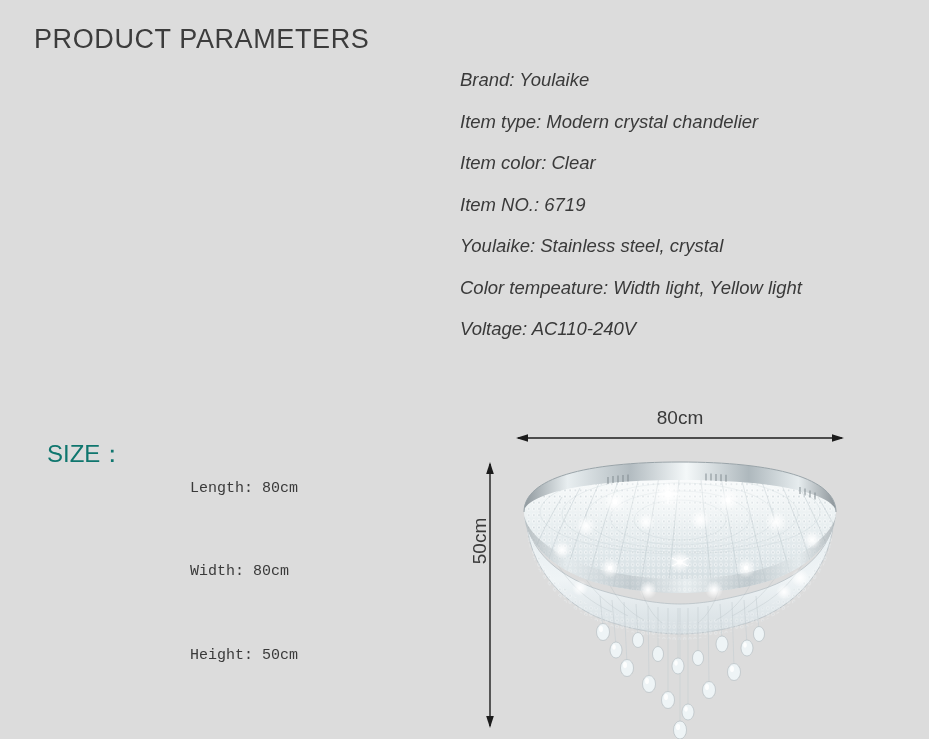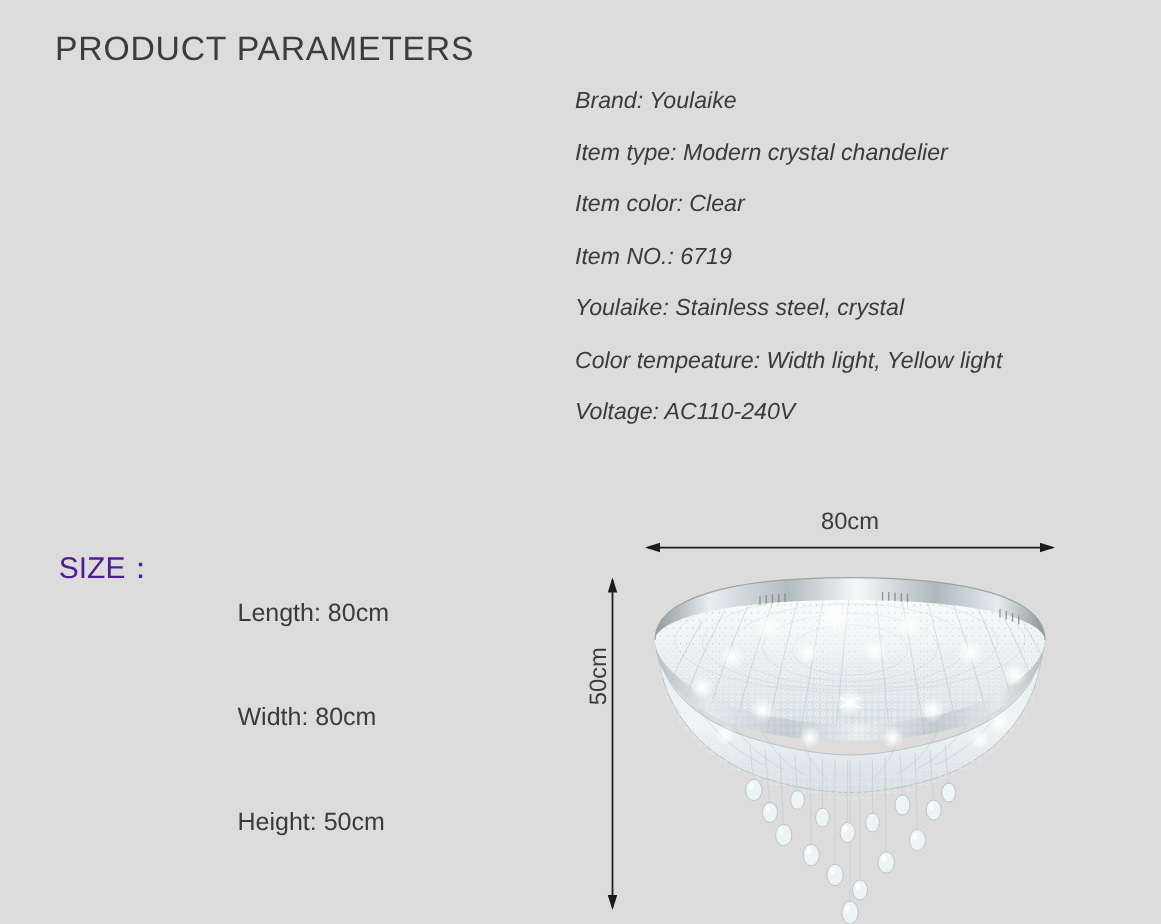--- a/index.html
+++ b/index.html
@@ -19,21 +19,21 @@
   .page {
     position: relative;
     width: 929px;
     height: 739px;
     background: #dcdcdc;
   }
 
   
   .page-title {
     position: absolute;
-    left: 44px;
+    left: 34px;
     top: 24px;
     font-size: 27px;
     letter-spacing: 0.6px;
     color: #3c3c3c;
     white-space: nowrap;
   }
 
   
   .spec-list {
     position: absolute;
@@ -49,29 +49,30 @@
     white-space: nowrap;
     font-style: italic;
   }
 
   
   .size-heading {
     position: absolute;
     left: 47px;
     top: 438px;
     font-size: 24px;
-    color: #4c1d95;
+    color: #0f766e;
     white-space: nowrap;
   }
   .size-item {
     position: absolute;
     left: 190px;
-    font-size: 20px;
+    font-size: 15px;
     color: #3a3a3a;
     white-space: nowrap;
+    font-family: Liberation Mono, monospace;
   }
   .size-item.length { top: 480px; }
   .size-item.width  { top: 563px; }
   .size-item.height { top: 647px; }
 
   
   .dim-width-label {
     position: absolute;
     left: 516px;
     top: 407px;

